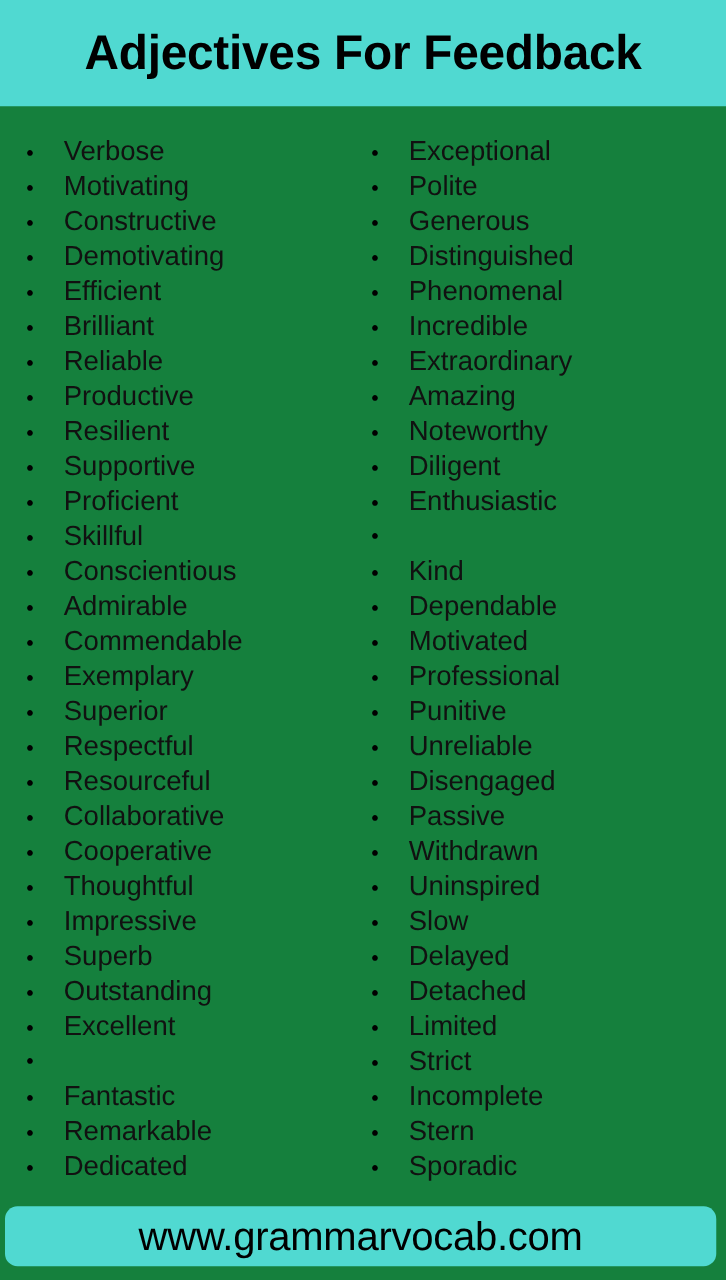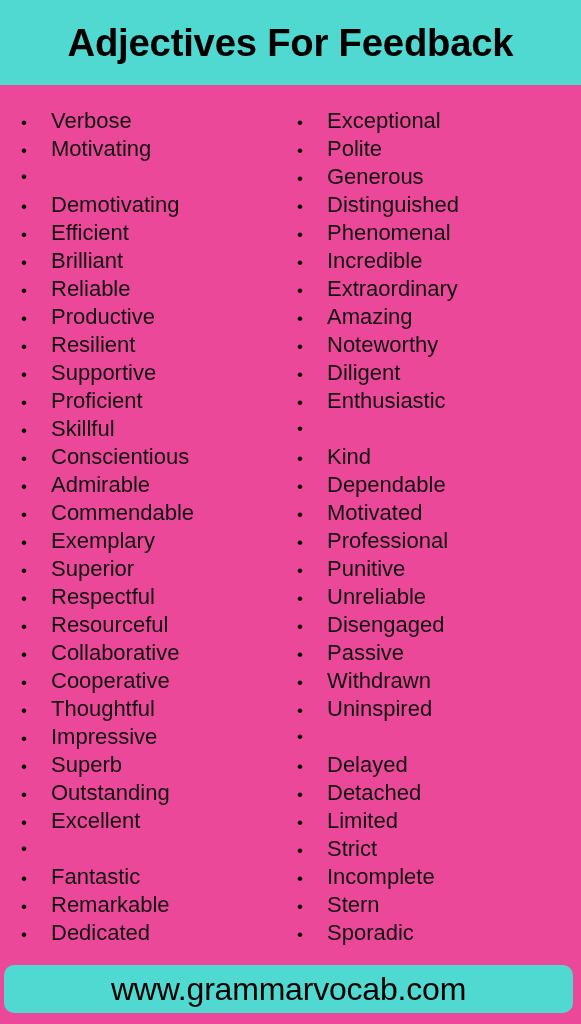--- a/index.html
+++ b/index.html
@@ -13,21 +13,21 @@
     position: relative;
     overflow: hidden;
     font-family: "Liberation Sans", sans-serif;
     -webkit-font-smoothing: antialiased;
   }
 
   .page {
     width: 581px;
     height: 1024px;
     position: relative;
-    background: #ec4899;
+    background: #15803d;
     box-sizing: border-box;
     display: flex;
     flex-direction: column;
   }
 
   
   .header-band {
     width: 100%;
     height: 85px;
     background: #50d9d1;
@@ -127,20 +127,21 @@
           <li>
             <span class="bullet">•</span>
             <span class="word">Verbose</span>
           </li>
           <li>
             <span class="bullet">•</span>
             <span class="word">Motivating</span>
           </li>
           <li>
             <span class="bullet">•</span>
+            <span class="word">Constructive</span>
           </li>
           <li>
             <span class="bullet">•</span>
             <span class="word">Demotivating</span>
           </li>
           <li>
             <span class="bullet">•</span>
             <span class="word">Efficient</span>
           </li>
           <li>
@@ -329,20 +330,21 @@
           <li>
             <span class="bullet">•</span>
             <span class="word">Withdrawn</span>
           </li>
           <li>
             <span class="bullet">•</span>
             <span class="word">Uninspired</span>
           </li>
           <li>
             <span class="bullet">•</span>
+            <span class="word">Slow</span>
           </li>
           <li>
             <span class="bullet">•</span>
             <span class="word">Delayed</span>
           </li>
           <li>
             <span class="bullet">•</span>
             <span class="word">Detached</span>
           </li>
           <li>

